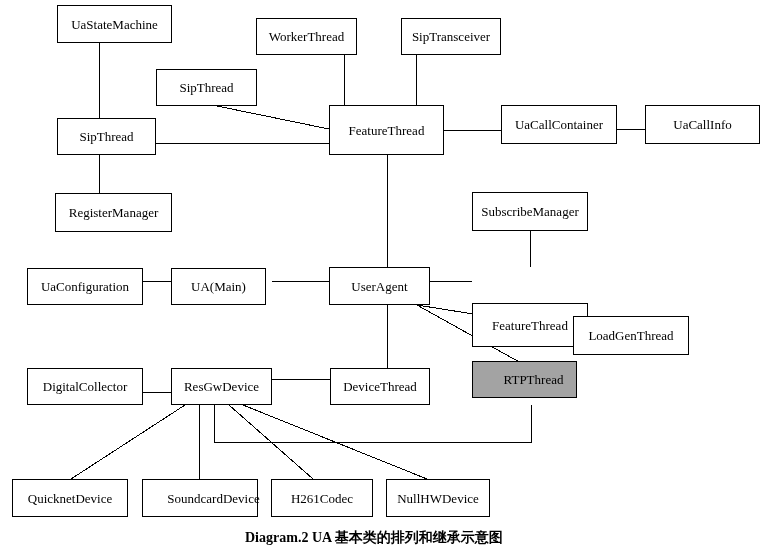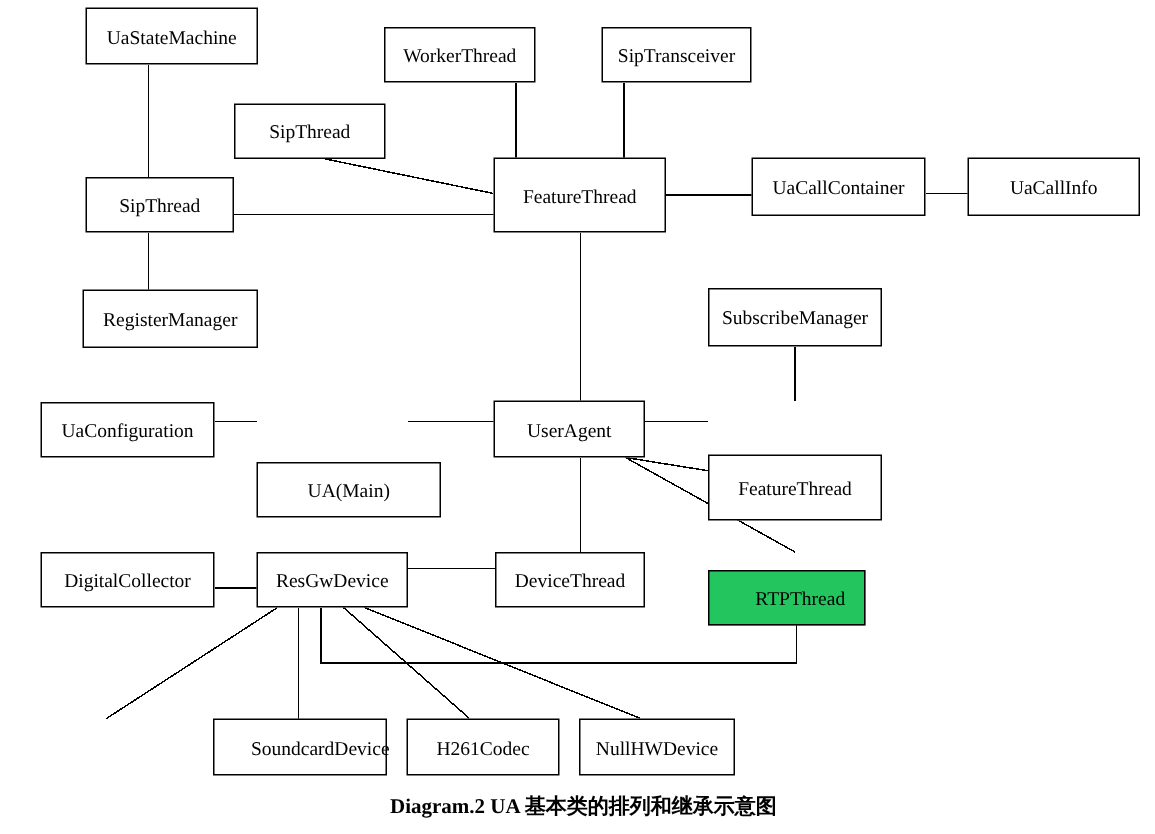--- a/index.html
+++ b/index.html
@@ -36,21 +36,21 @@
     display: flex;
     align-items: center;
     justify-content: center;
     font-size: 13px;
     color: #000000;
     white-space: nowrap;
     line-height: 1;
   }
   .caption {
     position: absolute;
-    left: 260px;
+    left: 245px;
     top: 529px;
     font-size: 14px;
     font-weight: bold;
     color: #000000;
     white-space: nowrap;
     text-align: center;
   }
 </style>
 </head>
 <body>
@@ -87,23 +87,25 @@
     <div class="node" style="left: 256px; top: 18px; width: 101px; height: 37px; background: rgb(255, 255, 255);">WorkerThread</div>
     <div class="node" style="left: 401px; top: 18px; width: 100px; height: 37px; background: rgb(255, 255, 255);">SipTransceiver</div>
     <div class="node" style="left: 156px; top: 69px; width: 101px; height: 37px; background: rgb(255, 255, 255);">SipThread</div>
     <div class="node" style="left: 329px; top: 105px; width: 115px; height: 50px; background: rgb(255, 255, 255);">FeatureThread</div>
     <div class="node" style="left: 645px; top: 105px; width: 115px; height: 39px; background: rgb(255, 255, 255);">UaCallInfo</div>
     <div class="node" style="left: 501px; top: 105px; width: 116px; height: 39px; background: rgb(255, 255, 255);">UaCallContainer</div>
     <div class="node" style="left: 57px; top: 118px; width: 99px; height: 37px; background: rgb(255, 255, 255);">SipThread</div>
     <div class="node" style="left: 55px; top: 193px; width: 117px; height: 39px; background: rgb(255, 255, 255);">RegisterManager</div>
     <div class="node" style="left: 27px; top: 268px; width: 116px; height: 37px; background: rgb(255, 255, 255);">UaConfiguration</div>
     <div class="node" style="left: 472px; top: 192px; width: 116px; height: 39px; background: rgb(255, 255, 255);">SubscribeManager</div>
-    <div class="node" style="left: 171px; top: 268px; width: 123px; height: 37px; background: rgb(255, 255, 255); margin-top: 40px;">UA(Main)</div>
+    <div class="node" style="left: 171px; top: 268px; width: 95px; height: 37px; background: rgb(255, 255, 255);">UA(Main)</div>
     <div class="node" style="left: 329px; top: 267px; width: 101px; height: 38px; background: rgb(255, 255, 255);">UserAgent</div>
     <div class="node" style="left: 472px; top: 267px; width: 116px; height: 44px; background: rgb(255, 255, 255); margin-top: 36px;">FeatureThread</div>
+    <div class="node" style="left: 573px; top: 316px; width: 116px; height: 39px; background: rgb(255, 255, 255);">LoadGenThread</div>
     <div class="node" style="left: 27px; top: 368px; width: 116px; height: 37px; background: rgb(255, 255, 255);">DigitalCollector</div>
     <div class="node" style="left: 171px; top: 368px; width: 101px; height: 37px; background: rgb(255, 255, 255);">ResGwDevice</div>
     <div class="node" style="left: 330px; top: 368px; width: 100px; height: 37px; background: rgb(255, 255, 255);">DeviceThread</div>
-    <div class="node" style="left: 472px; top: 380px; width: 105px; height: 37px; background: #22c55e; padding-left: 18px;">RTPThread</div>
+    <div class="node" style="left: 472px; top: 361px; width: 105px; height: 37px; background: #a3a3a3; padding-left: 18px;">RTPThread</div>
+    <div class="node" style="left: 12px; top: 479px; width: 116px; height: 38px; background: rgb(255, 255, 255);">QuicknetDevice</div>
     <div class="node" style="left: 142px; top: 479px; width: 116px; height: 38px; background: rgb(255, 255, 255); padding-left: 27px;">SoundcardDevice</div>
     <div class="node" style="left: 271px; top: 479px; width: 102px; height: 38px; background: rgb(255, 255, 255);">H261Codec</div>
     <div class="node" style="left: 386px; top: 479px; width: 104px; height: 38px; background: rgb(255, 255, 255);">NullHWDevice</div>
   </div>
 
 </body></html>

